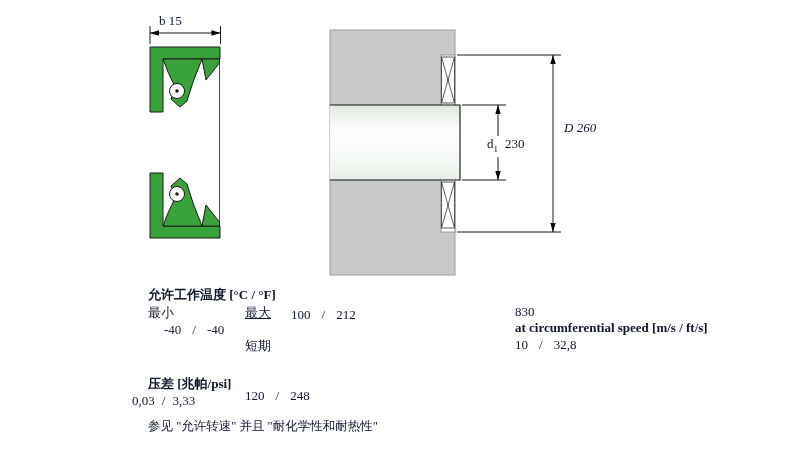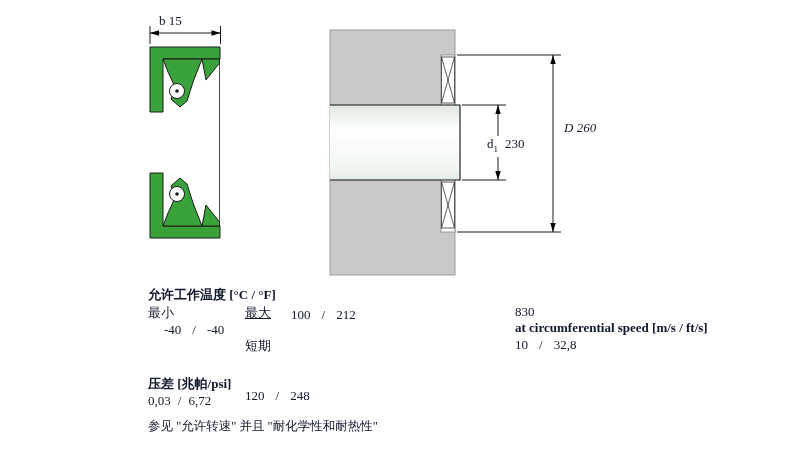--- a/index.html
+++ b/index.html
@@ -105,24 +105,24 @@
     <span>212</span>
   </div>
   <div class="txt" style="left:245px;top:338px;">短期</div>
   <div class="txt pair" style="left:245px;top:354px;margin-top:34px;">
     <span>120</span>
     <span>/</span>
     <span>248</span>
   </div>
 
   <div class="txt bold" style="left:148px;top:376px;">压差 [兆帕/psi]</div>
-  <div class="txt pair" style="left:148px;top:393px;gap:7px;">
+  <div class="txt pair" style="left:132px;top:393px;gap:7px;">
     <span>0,03</span>
     <span>/</span>
-    <span>6,72</span>
+    <span>3,33</span>
   </div>
 
   <div class="txt small" style="left:148px;top:419px;">参见 "允许转速" 并且 "耐化学性和耐热性"</div>
 
   <div class="txt" style="left:515px;top:304px;">830</div>
   <div class="txt bold" style="left:515px;top:320px;">at circumferential speed [m/s / ft/s]</div>
   <div class="txt pair" style="left:515px;top:337px;text-align:center;">
     <span>10</span>
     <span>/</span>
     <span>32,8</span>

